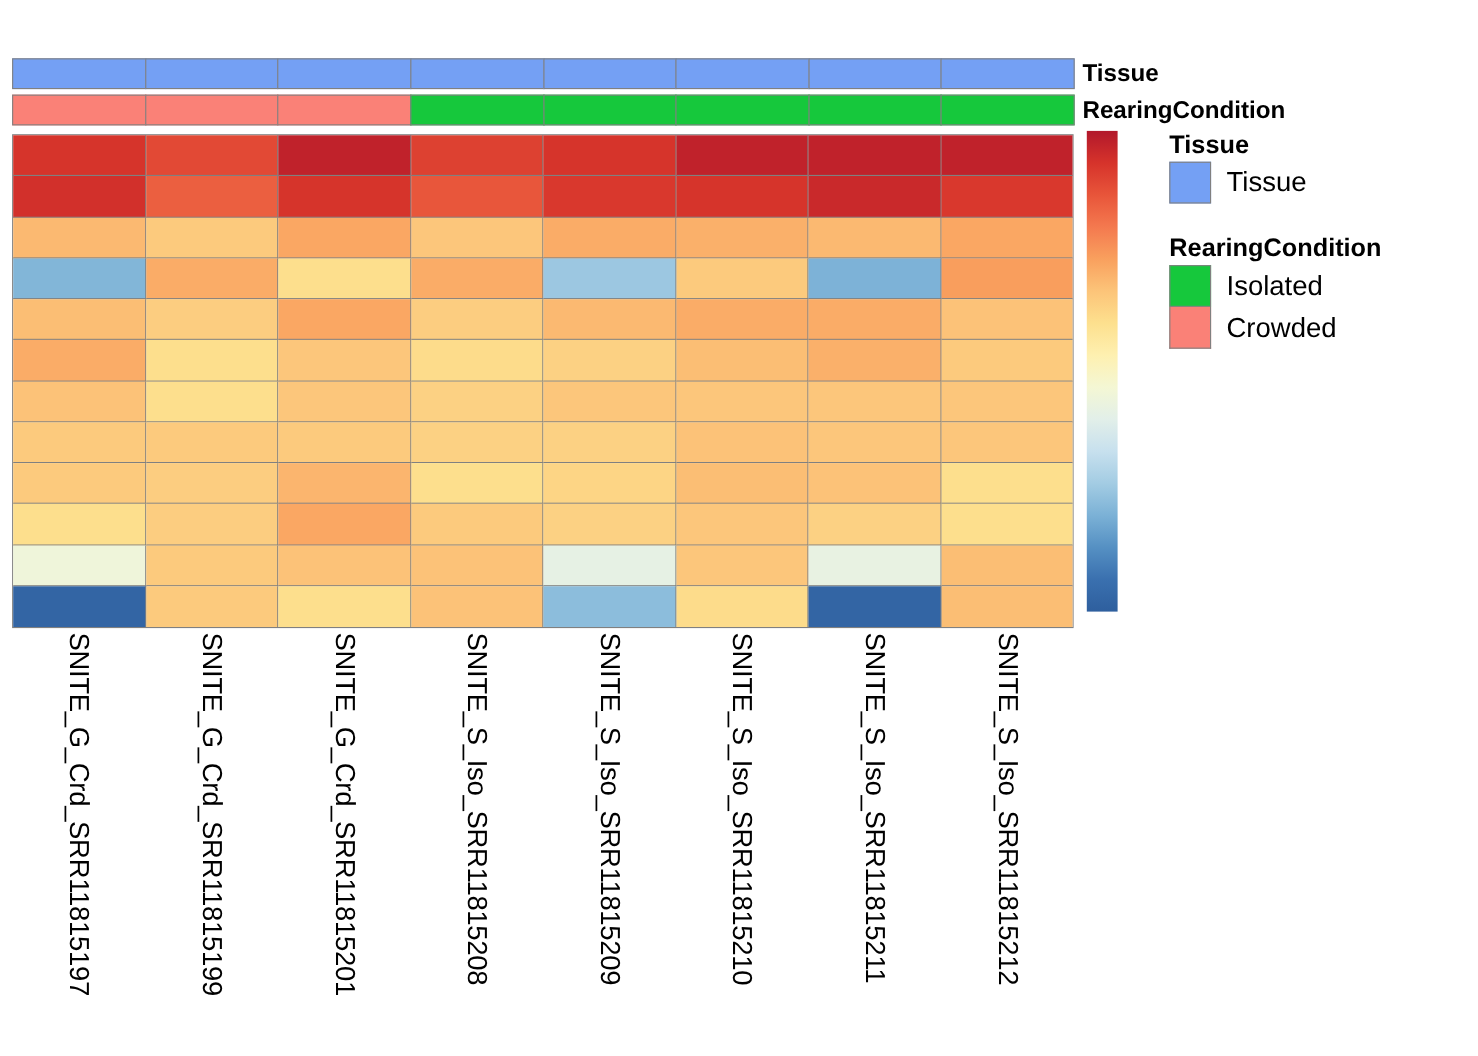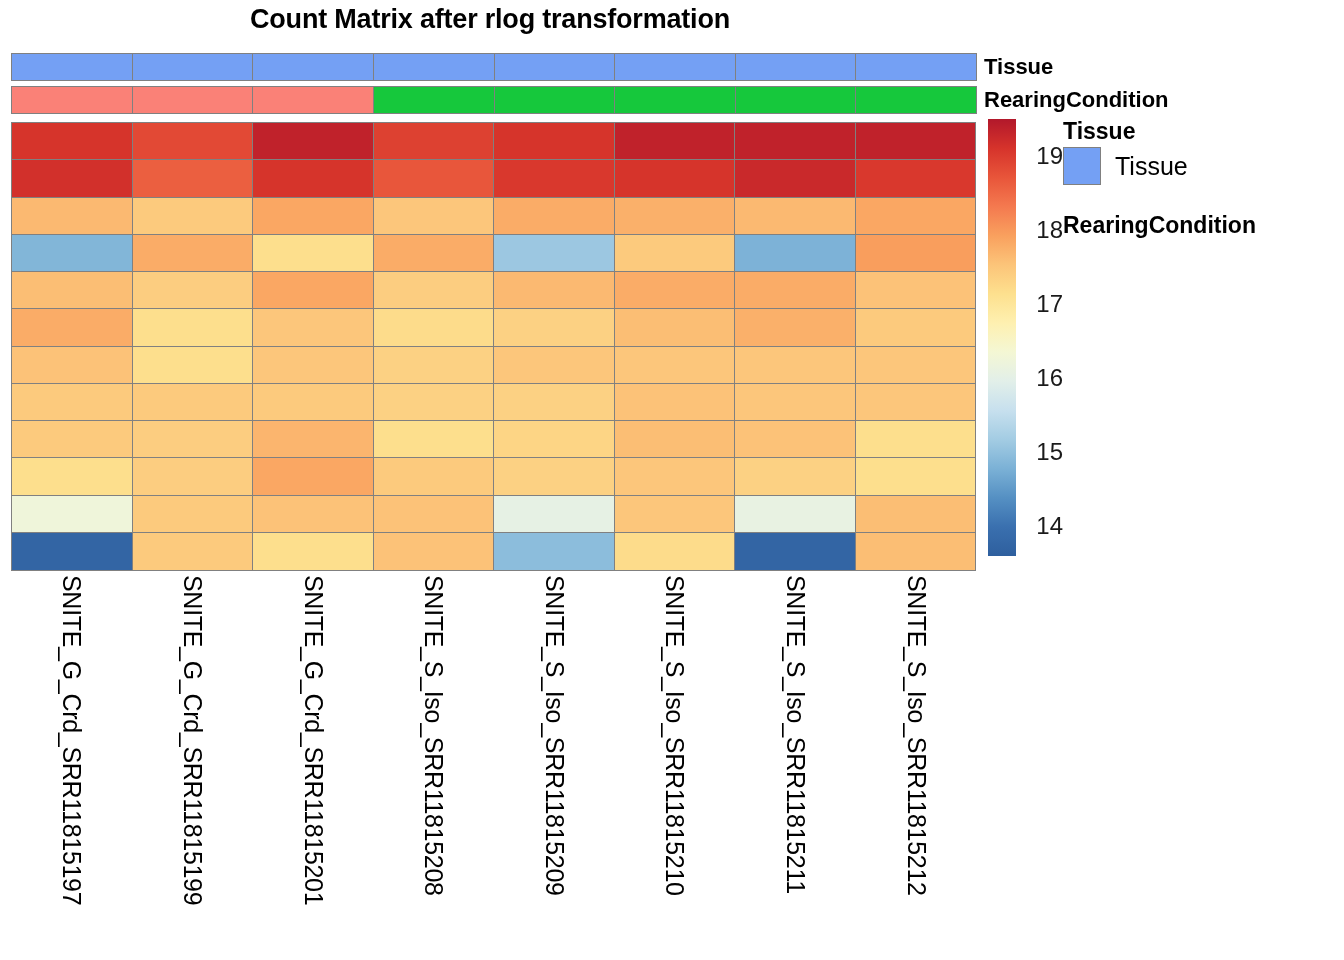--- a/index.html
+++ b/index.html
@@ -168,21 +168,20 @@
   }
   .legend-items-tight .legend-item + .legend-item .legend-swatch {
     border-top: none;
   }
 </style>
 </head>
 <body>
 
 <div id="plot">
 
-  <div class="title">Count Matrix after rlog transformation</div>
 
   <div class="annot-row" id="annot-tissue" style="top:53px;">
       <div class="annot-cell" title="Thorax" style="background: rgb(116, 160, 244);"></div>
       <div class="annot-cell" title="Thorax" style="background: rgb(116, 160, 244);"></div>
       <div class="annot-cell" title="Thorax" style="background: rgb(116, 160, 244);"></div>
       <div class="annot-cell" title="Thorax" style="background: rgb(116, 160, 244);"></div>
       <div class="annot-cell" title="Thorax" style="background: rgb(116, 160, 244);"></div>
       <div class="annot-cell" title="Thorax" style="background: rgb(116, 160, 244);"></div>
       <div class="annot-cell" title="Thorax" style="background: rgb(116, 160, 244);"></div>
       <div class="annot-cell" title="Thorax" style="background: rgb(116, 160, 244);"></div>
@@ -345,38 +344,38 @@
       </div>
       <div class="collabel-slot">
         <div class="collabel">SNITE_S_Iso_SRR11815211</div>
       </div>
       <div class="collabel-slot">
         <div class="collabel">SNITE_S_Iso_SRR11815212</div>
       </div>
     </div>
 
   <div class="colorbar" id="colorbar" style="background: linear-gradient(rgb(178, 24, 43), rgb(214, 51, 43), rgb(232, 85, 58), rgb(244, 121, 79), rgb(249, 160, 94), rgb(252, 196, 121), rgb(253, 224, 142), rgb(254, 240, 176), rgb(244, 247, 212), rgb(226, 239, 233), rgb(199, 224, 238), rgb(163, 204, 227), rgb(123, 177, 214), rgb(85, 144, 195), rgb(58, 112, 175), rgb(46, 95, 158));"></div>
-  <div class="colorbar-ticks" id="colorbar-ticks">
-      <div class="cb-tick" style="top: 37.0339px;">19</div>
-      <div class="cb-tick" style="top: 111.102px;">18</div>
-      <div class="cb-tick" style="top: 185.169px;">17</div>
-      <div class="cb-tick" style="top: 259.237px;">16</div>
-      <div class="cb-tick" style="top: 333.305px;">15</div>
-      <div class="cb-tick" style="top: 407.373px;">14</div>
-    </div>
 
   <div class="legend-block" style="left:1063px; top:118px;">
     <div class="legend-title">Tissue</div>
     <div class="legend-items-tight" id="legend-tissue-items">
         <div class="legend-item">
           <div class="legend-swatch" style="background: rgb(116, 160, 244);"></div>
           <div class="legend-text">Tissue</div>
         </div>
       </div>
   </div>
 
   <div class="legend-block" style="left:1063px; top:212px;">
     <div class="legend-title">RearingCondition</div>
     <div class="legend-items-tight" id="legend-rearing-items">
+        <div class="legend-item">
+          <div class="legend-swatch" style="background: rgb(22, 200, 60);"></div>
+          <div class="legend-text">Isolated</div>
+        </div>
+        <div class="legend-item">
+          <div class="legend-swatch" style="background: rgb(250, 129, 119);"></div>
+          <div class="legend-text">Crowded</div>
+        </div>
       </div>
   </div>
 
 </div>
 
 </body></html>

